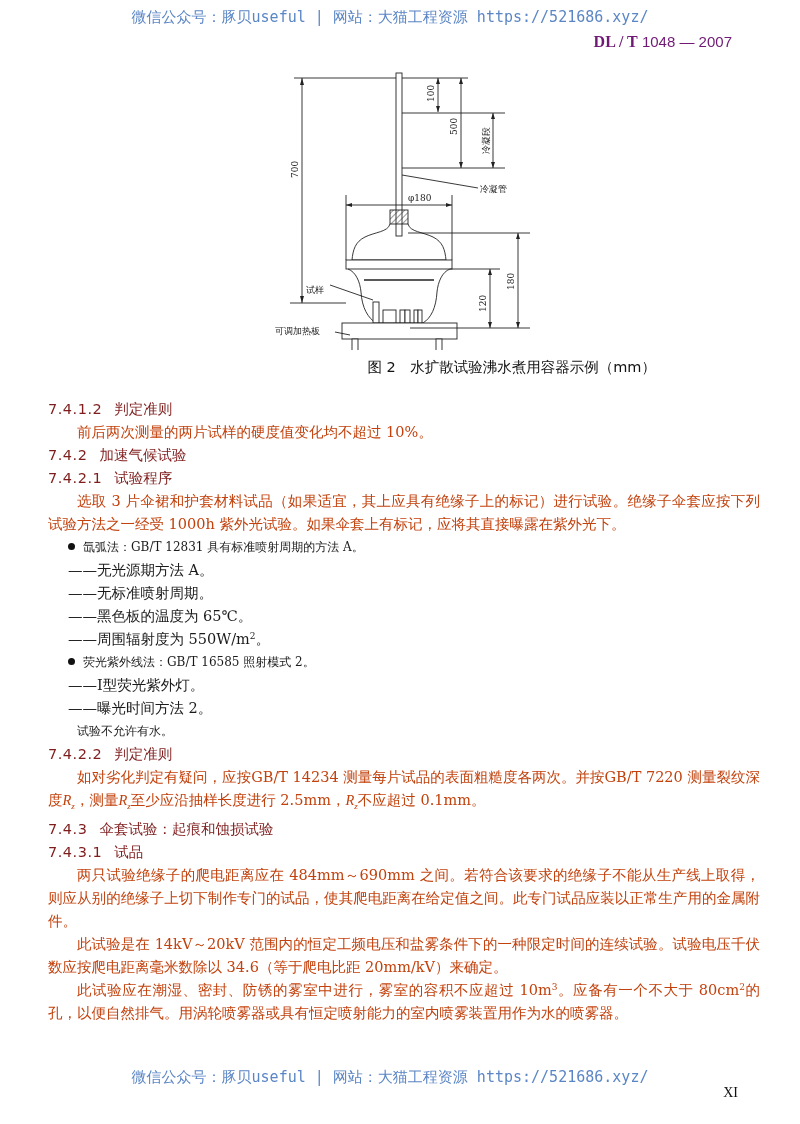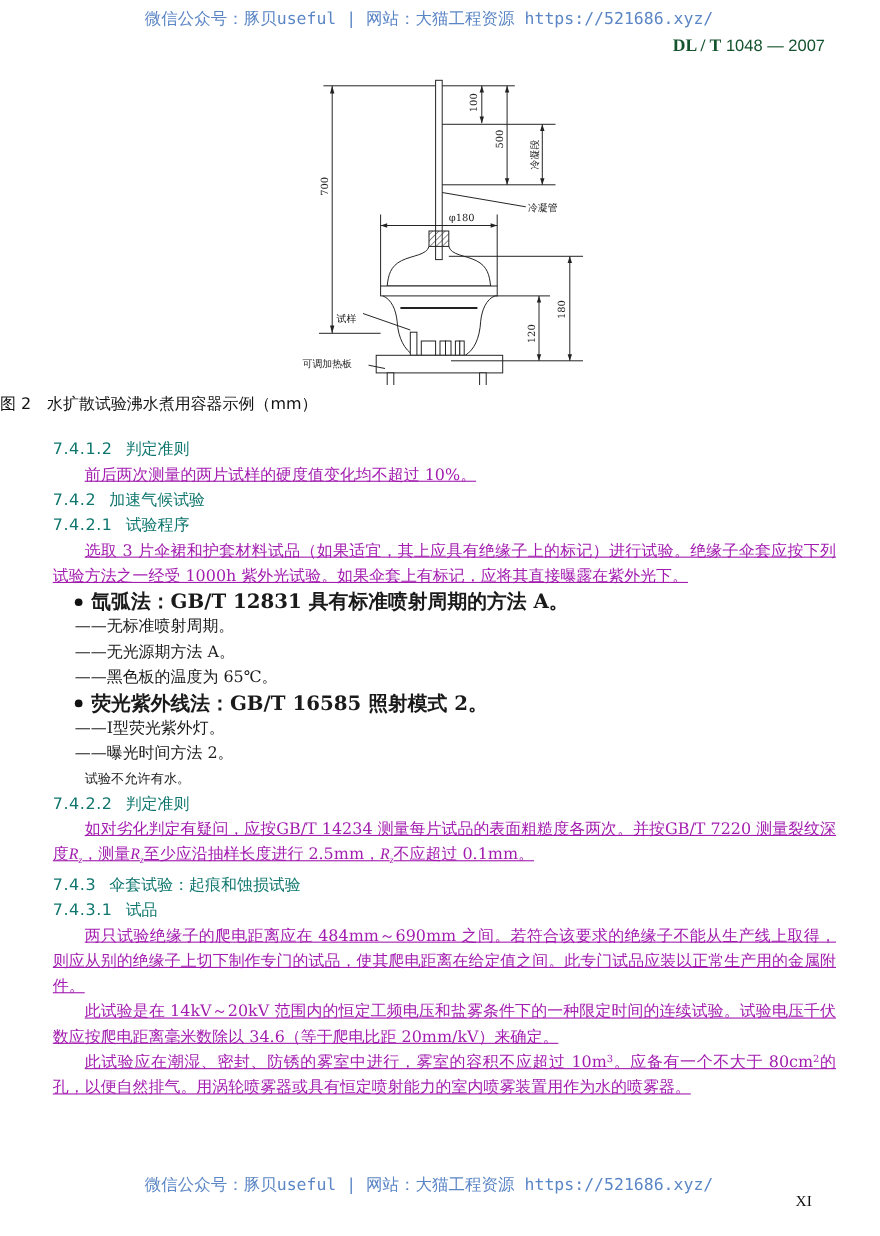--- a/index.html
+++ b/index.html
@@ -10,45 +10,45 @@
   }
   .watermark {
     position: absolute; left: 0; width: 800px; text-align: center;
     color: #5b86c5; font-size: 15px;
     font-family: "DejaVu Sans Mono", "Liberation Mono", monospace;
     letter-spacing: 0px;
   }
   .watermark.top { top: 8px; left: -10px; }
   .watermark.bottom { top: 1068px; left: -10px; }
   .doc-code {
-    position: absolute; top: 33px; right: 50px;
-    font-family: "Liberation Sans", sans-serif; font-size: 15px; color: #14532d;
+    position: absolute; top: 33px; right: 68px;
+    font-family: "Liberation Sans", sans-serif; font-size: 15px; color: #701a75;
   }
   .doc-code b { font-family: "Liberation Serif", serif; font-weight: bold; font-size: 16px; }
   .page-num {
     position: absolute; top: 1085px; right: 62px;
     font-family: "Liberation Serif", serif; font-size: 14px; color: #111;
   }
   .figure { position: absolute; left: 260px; top: 60px; width: 280px; height: 290px; }
   .figure svg { width: 280px; height: 290px; display: block; }
   .caption {
-    position: absolute; top: 358px; left: 0; width: 656px; text-align: left;
+    position: absolute; top: 358px; left: 0; width: 656px; text-align: right;
     font-family: "DejaVu Sans", sans-serif; font-size: 14.5px; color: #111;
   }
   .content { position: absolute; left: 48px; top: 398px; width: 712px; }
   .h {
     font-family: "DejaVu Sans", sans-serif; font-size: 14.5px; height: 23px; line-height: 23px;
-    white-space: nowrap; color: #0f766e;
+    white-space: nowrap; color: #7f1d1d;
   }
   .h .num { display: inline-block; margin-right: 12px; letter-spacing: 0.5px; }
   .p {
     font-size: 14.5px; line-height: 23px; text-indent: 29px; text-align: justify;
-    font-family: "DejaVu Serif", "Liberation Serif", serif; color: #a21caf; text-decoration: underline;
+    font-family: "DejaVu Serif", "Liberation Serif", serif; color: #c2410c;
   }
-  .bullet { font-size: 18px; line-height: 23px; padding-left: 20px; white-space: nowrap; font-weight: bold; }
+  .bullet { font-size: 12px; line-height: 23px; padding-left: 20px; white-space: nowrap; }
   .bullet .dot { display: inline-block; width: 7px; height: 7px; border-radius: 50%; background:#111; margin-right: 8px; vertical-align: middle; position: relative; top: -1px; }
   .dash { font-size: 14.5px; line-height: 23px; padding-left: 20px; white-space: nowrap; }
   .plain { font-size: 12px; line-height: 23px; padding-left: 29px; }
   sup { font-size: 9px; vertical-align: top; position: relative; top: -3px; }
   .rz { font-style: italic; font-family: "Liberation Serif", serif; }
   .rz sub { font-size: 9px; font-style: italic; }
   .svgtext { font-family: "DejaVu Serif", serif; font-size: 9px; fill: #222; }
 </style>
 </head>
 <body>
@@ -154,23 +154,24 @@
 
 <div class="content">
   <div class="h"><span class="num">7.4.1.2</span><span>判定准则</span></div>
   <div class="p">前后两次测量的两片试样的硬度值变化均不超过 10%。</div>
 
   <div class="h"><span class="num">7.4.2</span><span>加速气候试验</span></div>
   <div class="h"><span class="num">7.4.2.1</span><span>试验程序</span></div>
   <div class="p">选取 3 片伞裙和护套材料试品（如果适宜，其上应具有绝缘子上的标记）进行试验。绝缘子伞套应按下列试验方法之一经受 1000h 紫外光试验。如果伞套上有标记，应将其直接曝露在紫外光下。</div>
 
   <div class="bullet"><span class="dot"></span><span>氙弧法：GB/T 12831 具有标准喷射周期的方法 A。</span></div>
+  <div class="dash">——无光源期方法 A。</div>
   <div class="dash">——无标准喷射周期。</div>
-  <div class="dash">——无光源期方法 A。</div>
   <div class="dash">——黑色板的温度为 65℃。</div>
+  <div class="dash"><span>——周围辐射度为 550W/m</span><sup>2</sup><span>。</span></div>
   <div class="bullet"><span class="dot"></span><span>荧光紫外线法：GB/T 16585 照射模式 2。</span></div>
   <div class="dash">——Ⅰ型荧光紫外灯。</div>
   <div class="dash">——曝光时间方法 2。</div>
   <div class="plain">试验不允许有水。</div>
 
   <div class="h"><span class="num">7.4.2.2</span><span>判定准则</span></div>
   <div class="p"><span>如对劣化判定有疑问，应按GB/T 14234 测量每片试品的表面粗糙度各两次。并按GB/T 7220 测量裂纹深度</span><span class="rz"><span>R</span><sub>z</sub></span><span>，测量</span><span class="rz"><span>R</span><sub>z</sub></span><span>至少应沿抽样长度进行 2.5mm，</span><span class="rz"><span>R</span><sub>z</sub></span><span>不应超过 0.1mm。</span></div>
 
   <div class="h"><span class="num">7.4.3</span><span>伞套试验：起痕和蚀损试验</span></div>
   <div class="h"><span class="num">7.4.3.1</span><span>试品</span></div>

